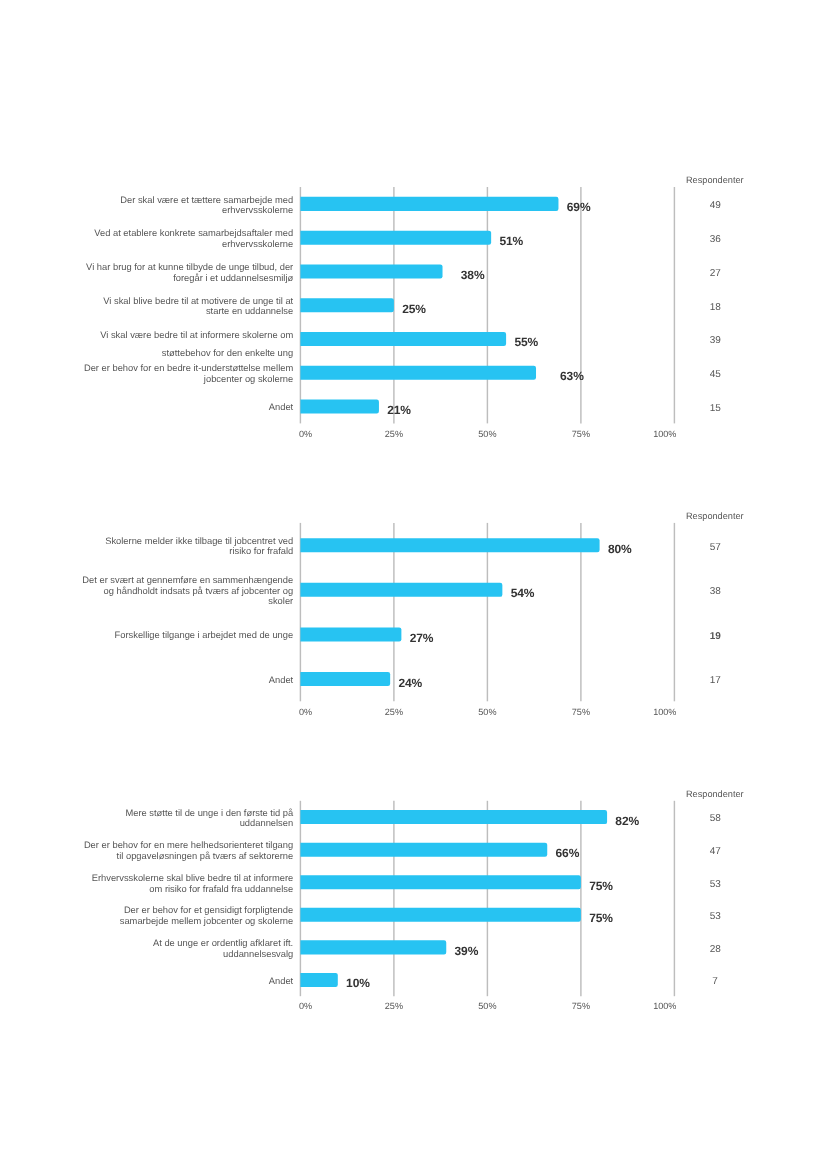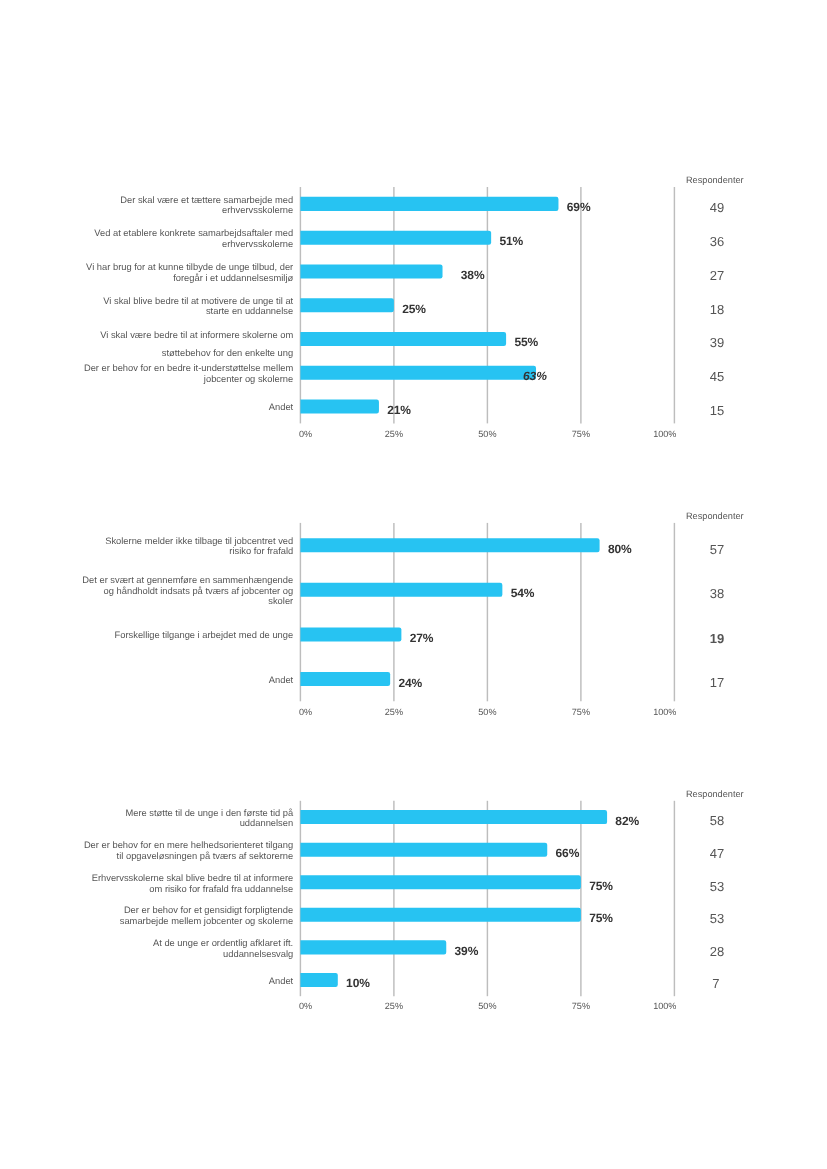--- a/index.html
+++ b/index.html
@@ -19,21 +19,21 @@
   .plot-svg { position:absolute; left:0; top:0; overflow:visible; }
   .axis { position:absolute; left:0; top:0; width:827px; height:0; }
   .rows { position:absolute; left:0; top:0; width:827px; height:0; }
   .row { position:absolute; left:0; top:0; width:827px; height:0; }
   .bar-value { position:absolute; font-size:12px; font-weight:bold; letter-spacing:-0.1px;
                color:#333333; white-space:nowrap; text-align:right; line-height:1;padding-left:31px; }
   .cat-label { position:absolute; text-align:right; font-size:9.36px; color:#555555; }
   .cat-line { position:absolute; right:0; width:260px; text-align:right; }
   .tick-label { position:absolute; font-size:9.1px; color:#555555; white-space:nowrap; }
   .resp-header { position:absolute; font-size:9.2px; color:#555555; white-space:nowrap; text-align:center; }
-  .resp-value { position:absolute; font-size:13px; color:#555555; white-space:nowrap; text-align:center; }
+  .resp-value { position:absolute; font-size:10px; color:#555555; white-space:nowrap; text-align:center; }
 </style>
 </head>
 <body style="background: rgb(255, 255, 255); color: rgb(85, 85, 85);">
 
   <section class="chart">
     <svg class="plot-svg" width="827" height="1169">
       <line x1="300.4" x2="300.4" y1="187" y2="423.4" stroke="#bdbdbd" stroke-width="1.45"></line>
       <line x1="393.9" x2="393.9" y1="187" y2="423.4" stroke="#bdbdbd" stroke-width="1.45"></line>
       <line x1="487.4" x2="487.4" y1="187" y2="423.4" stroke="#bdbdbd" stroke-width="1.45"></line>
       <line x1="580.9" x2="580.9" y1="187" y2="423.4" stroke="#bdbdbd" stroke-width="1.45"></line>
@@ -93,21 +93,21 @@
           <div class="cat-line" style="top: 18px; height: 10.64px; line-height: 10.64px;">støttebehov for den enkelte ung</div>
         </div>
         <div class="bar-value" style="color: rgb(51, 51, 51); top: 336.471px; left: 483.387px;">55%</div>
         <div class="resp-value" style="color: rgb(85, 85, 85); top: 335.271px; left: 709.737px;">39</div>
       </div>
       <div class="row">
         <div class="cat-label" style="color: rgb(85, 85, 85); right: 533.8px; width: 260px; height: 21.28px; top: 363.403px;">
           <div class="cat-line" style="top: 0px; height: 10.64px; line-height: 10.64px;">Der er behov for en bedre it-understøttelse mellem</div>
           <div class="cat-line" style="top: 10.64px; height: 10.64px; line-height: 10.64px;">jobcenter og skolerne</div>
         </div>
-        <div class="bar-value" style="color: rgb(51, 51, 51); top: 370.243px; left: 492px; font-style: italic;">63%</div>
+        <div class="bar-value" style="color: rgb(51, 51, 51); top: 370.243px; left: 529px;">63%</div>
         <div class="resp-value" style="color: rgb(85, 85, 85); top: 369.043px; left: 709.737px;">45</div>
       </div>
       <div class="row">
         <div class="cat-label" style="color: rgb(85, 85, 85); right: 533.8px; width: 260px; height: 10.64px; top: 402.494px;">
           <div class="cat-line" style="top: 0px; height: 10.64px; line-height: 10.64px;">Andet</div>
         </div>
         <div class="bar-value" style="color: rgb(51, 51, 51); top: 404.014px; left: 356.228px;">21%</div>
         <div class="resp-value" style="color: rgb(85, 85, 85); top: 402.814px; left: 709.737px;">15</div>
       </div>
     </div>

